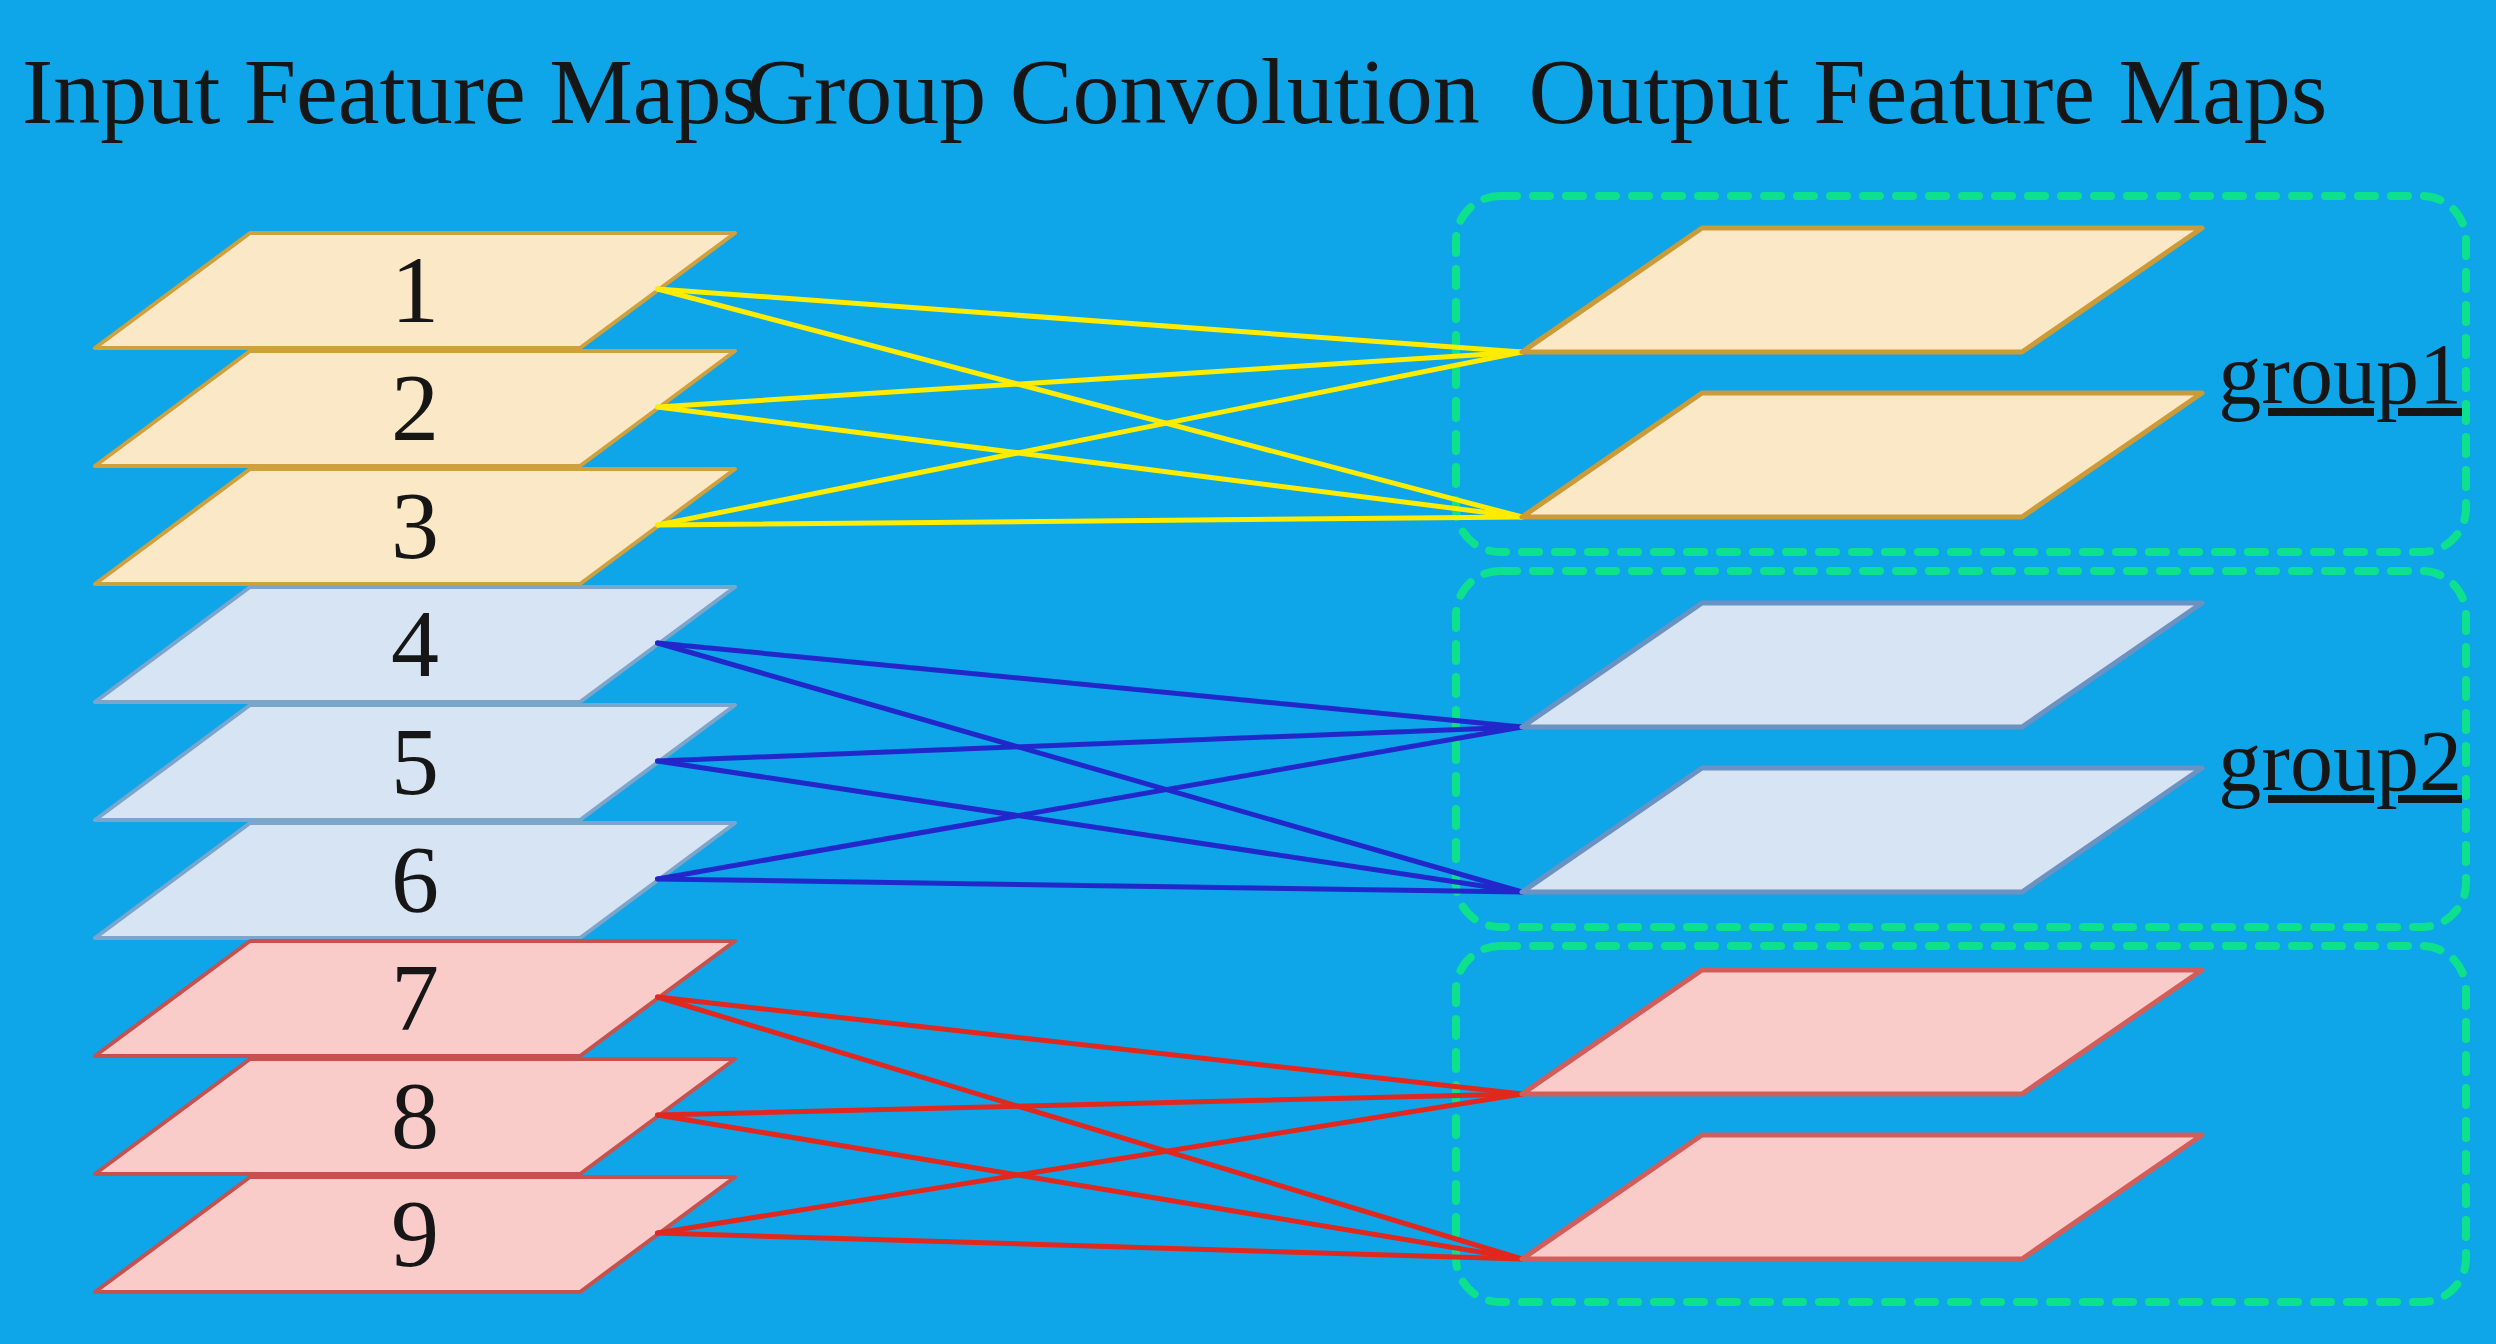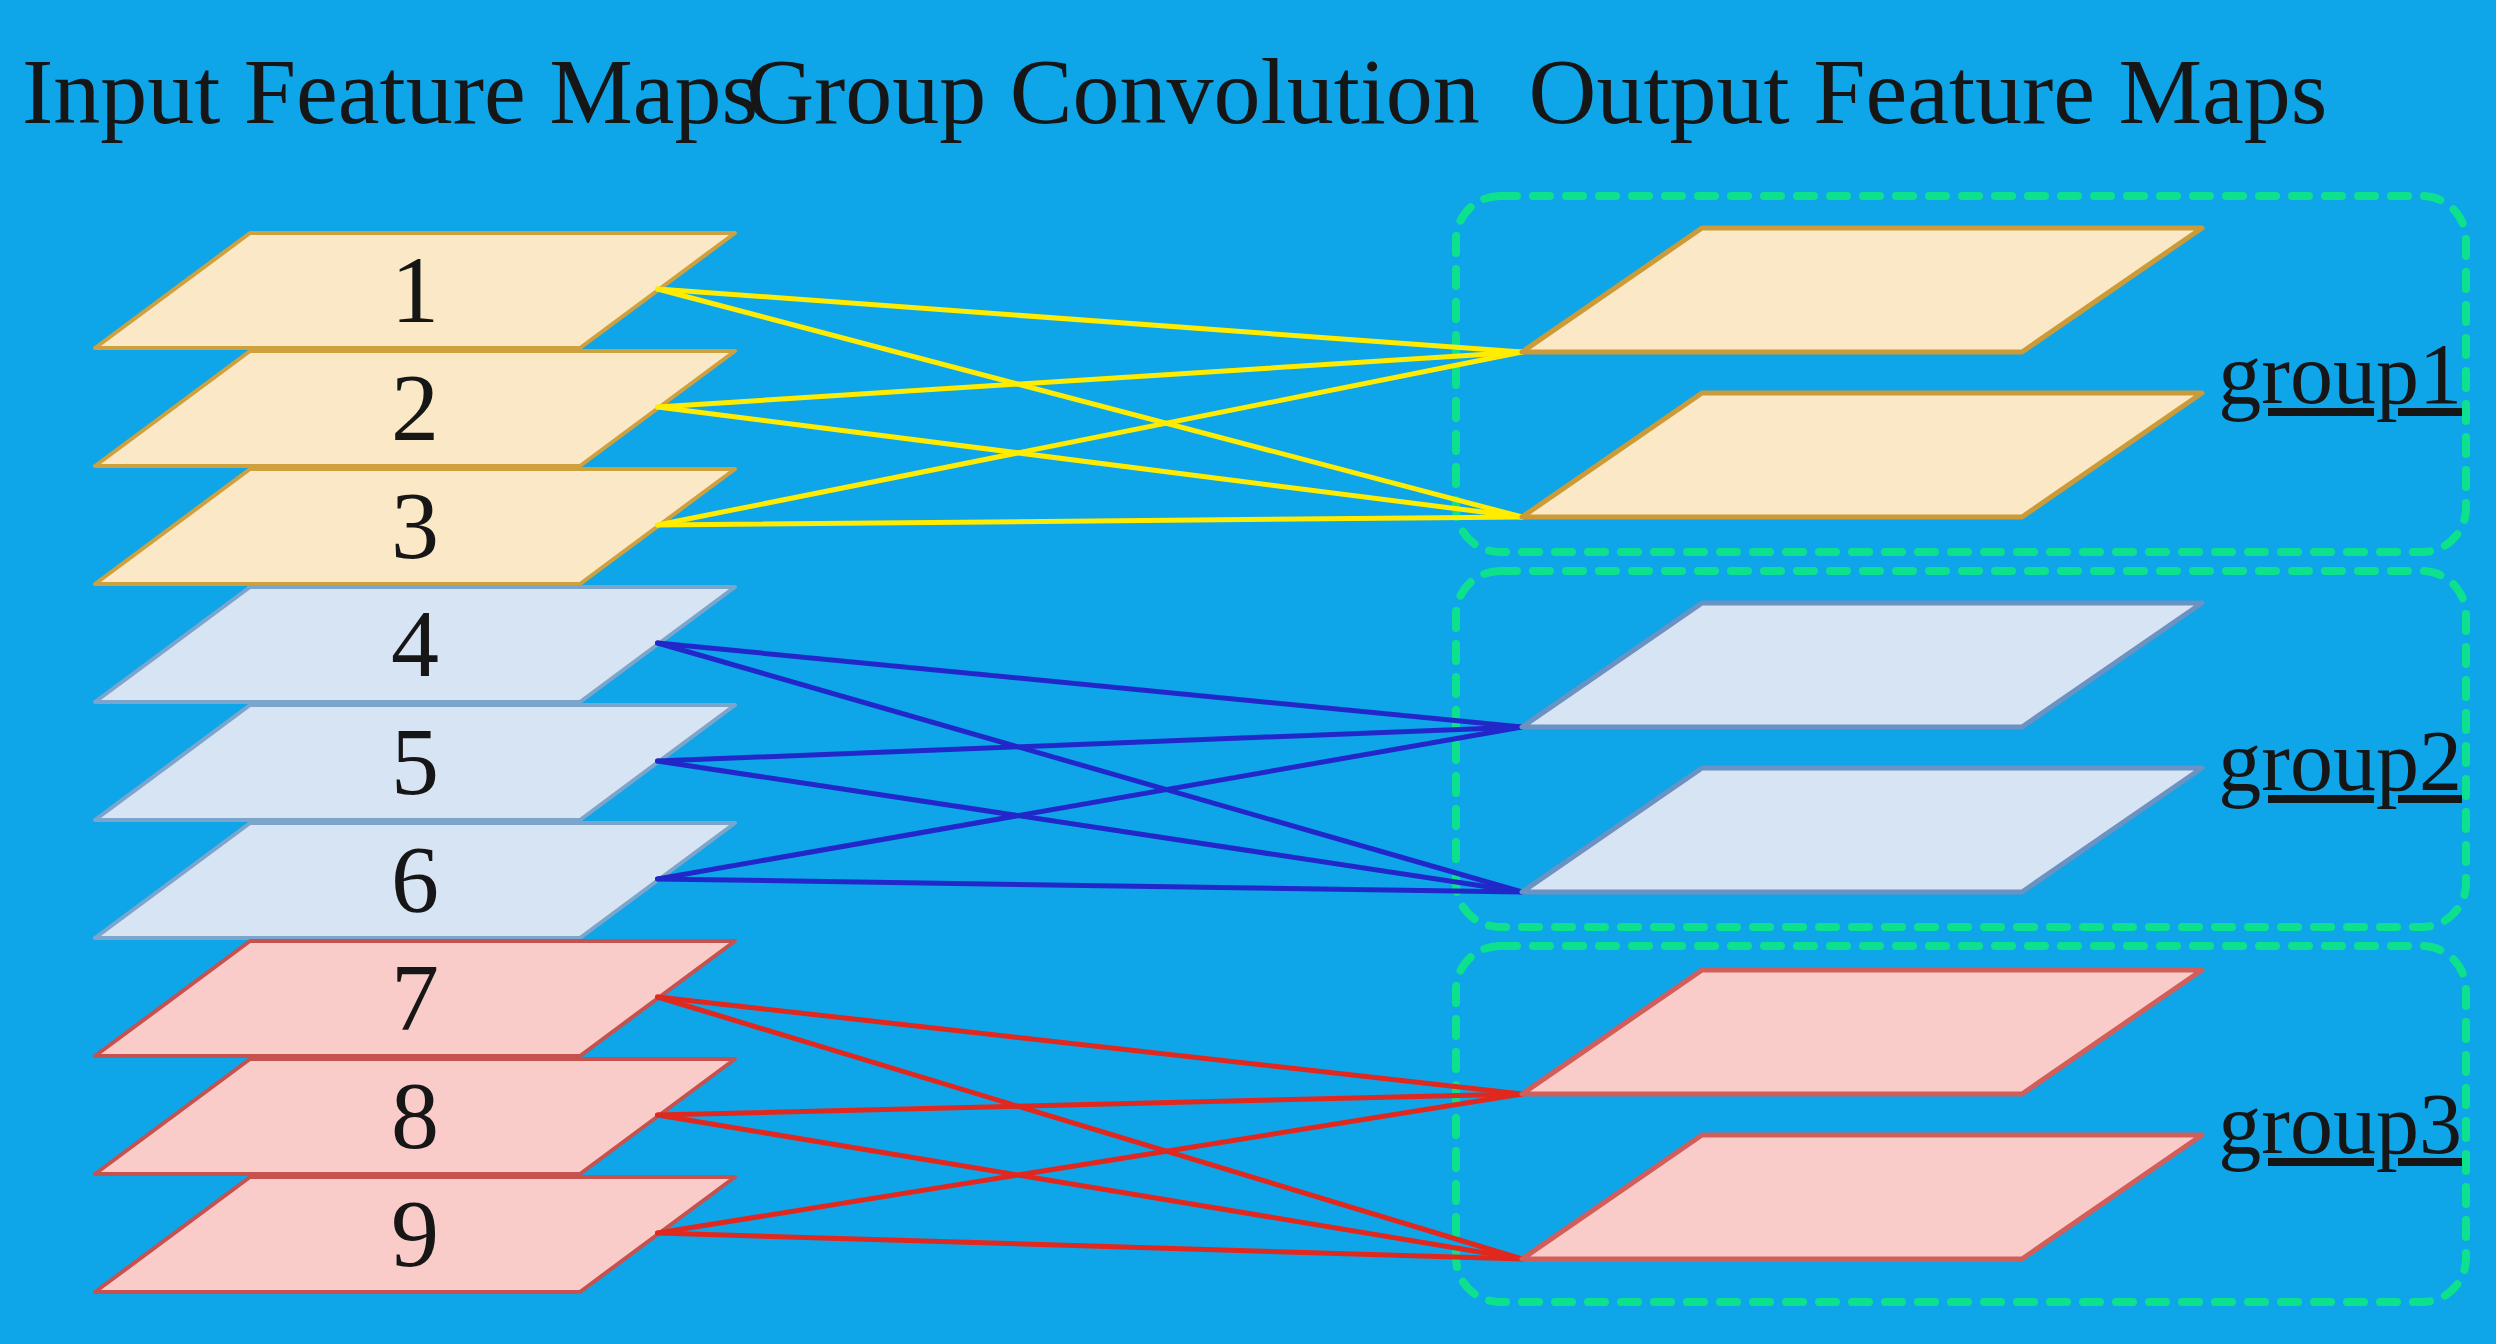--- a/index.html
+++ b/index.html
@@ -92,15 +92,14 @@
   <div class="num" style="left: 415px; top: 526px;">3</div>
   <div class="num" style="left: 415px; top: 644px;">4</div>
   <div class="num" style="left: 415px; top: 762px;">5</div>
   <div class="num" style="left: 415px; top: 880px;">6</div>
   <div class="num" style="left: 415px; top: 998px;">7</div>
   <div class="num" style="left: 415px; top: 1116px;">8</div>
   <div class="num" style="left: 415px; top: 1234px;">9</div>
 
   <div class="glabel" style="left: 2462px; top: 374px;">group1</div>
   <div class="glabel" style="left: 2462px; top: 713px; margin-top: 48px;">group2</div>
-  <div class="glabel" style="left: 2462px; top: 1124px;">group3</div>
 
 </div>
 
 </body></html>

